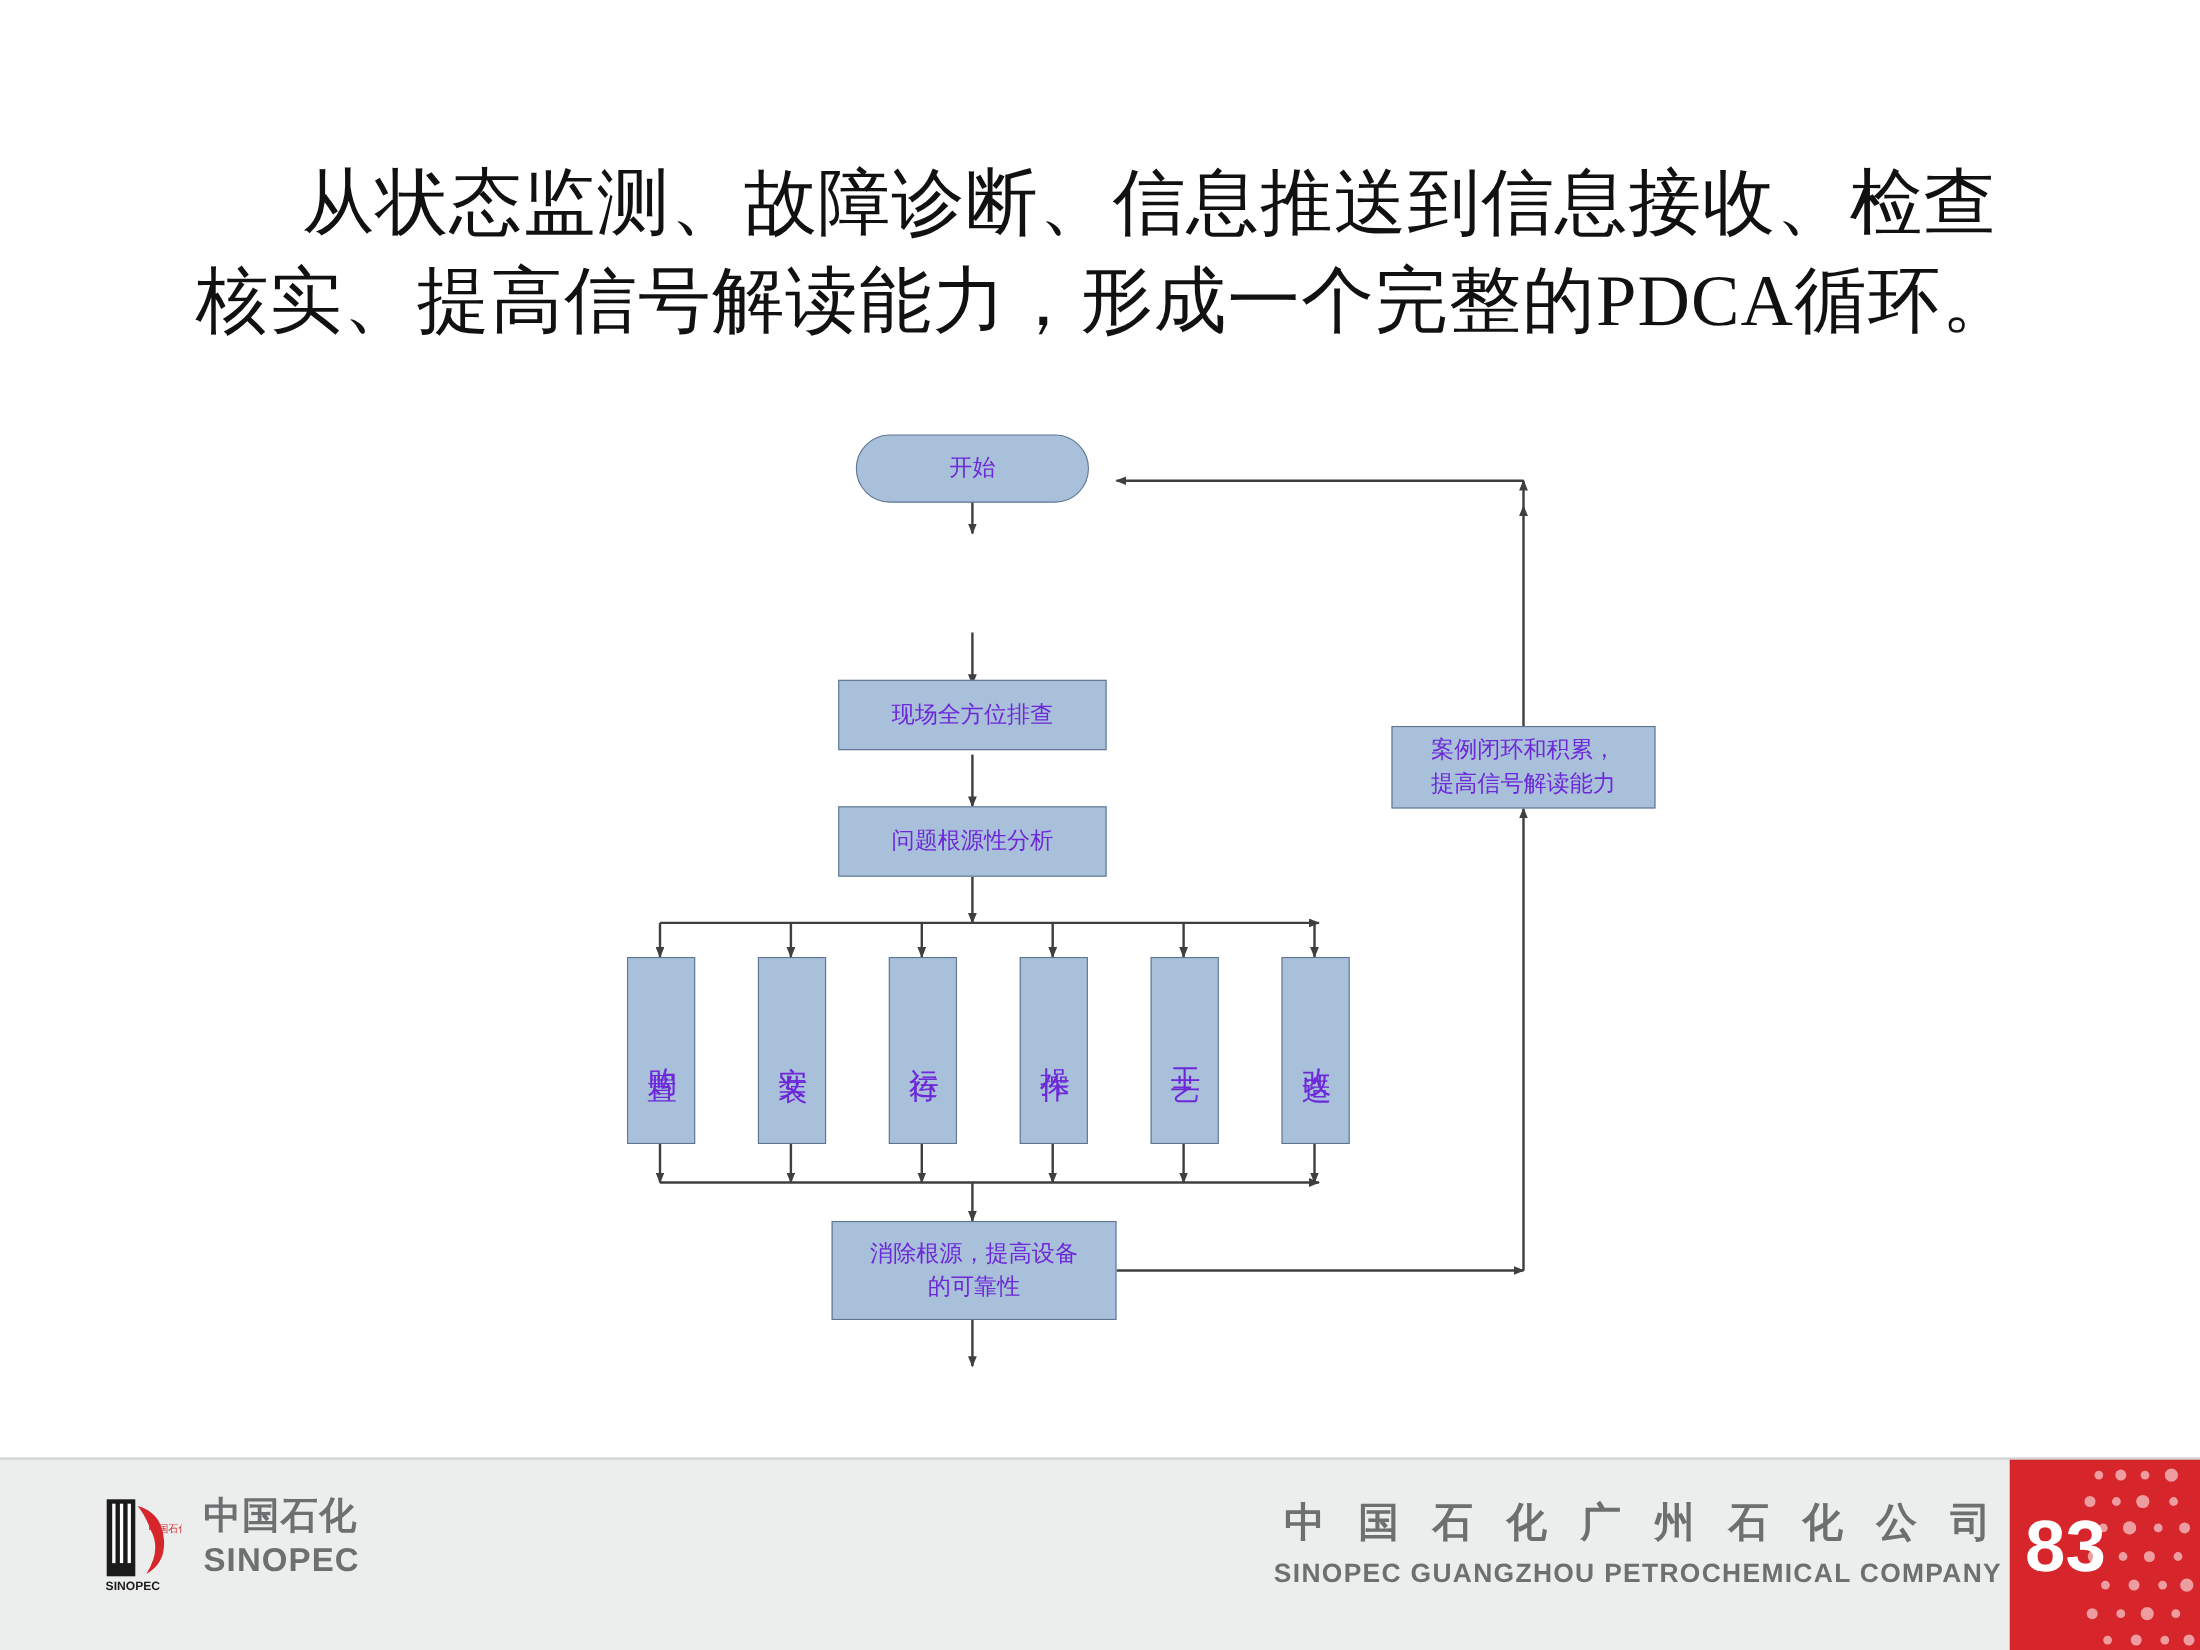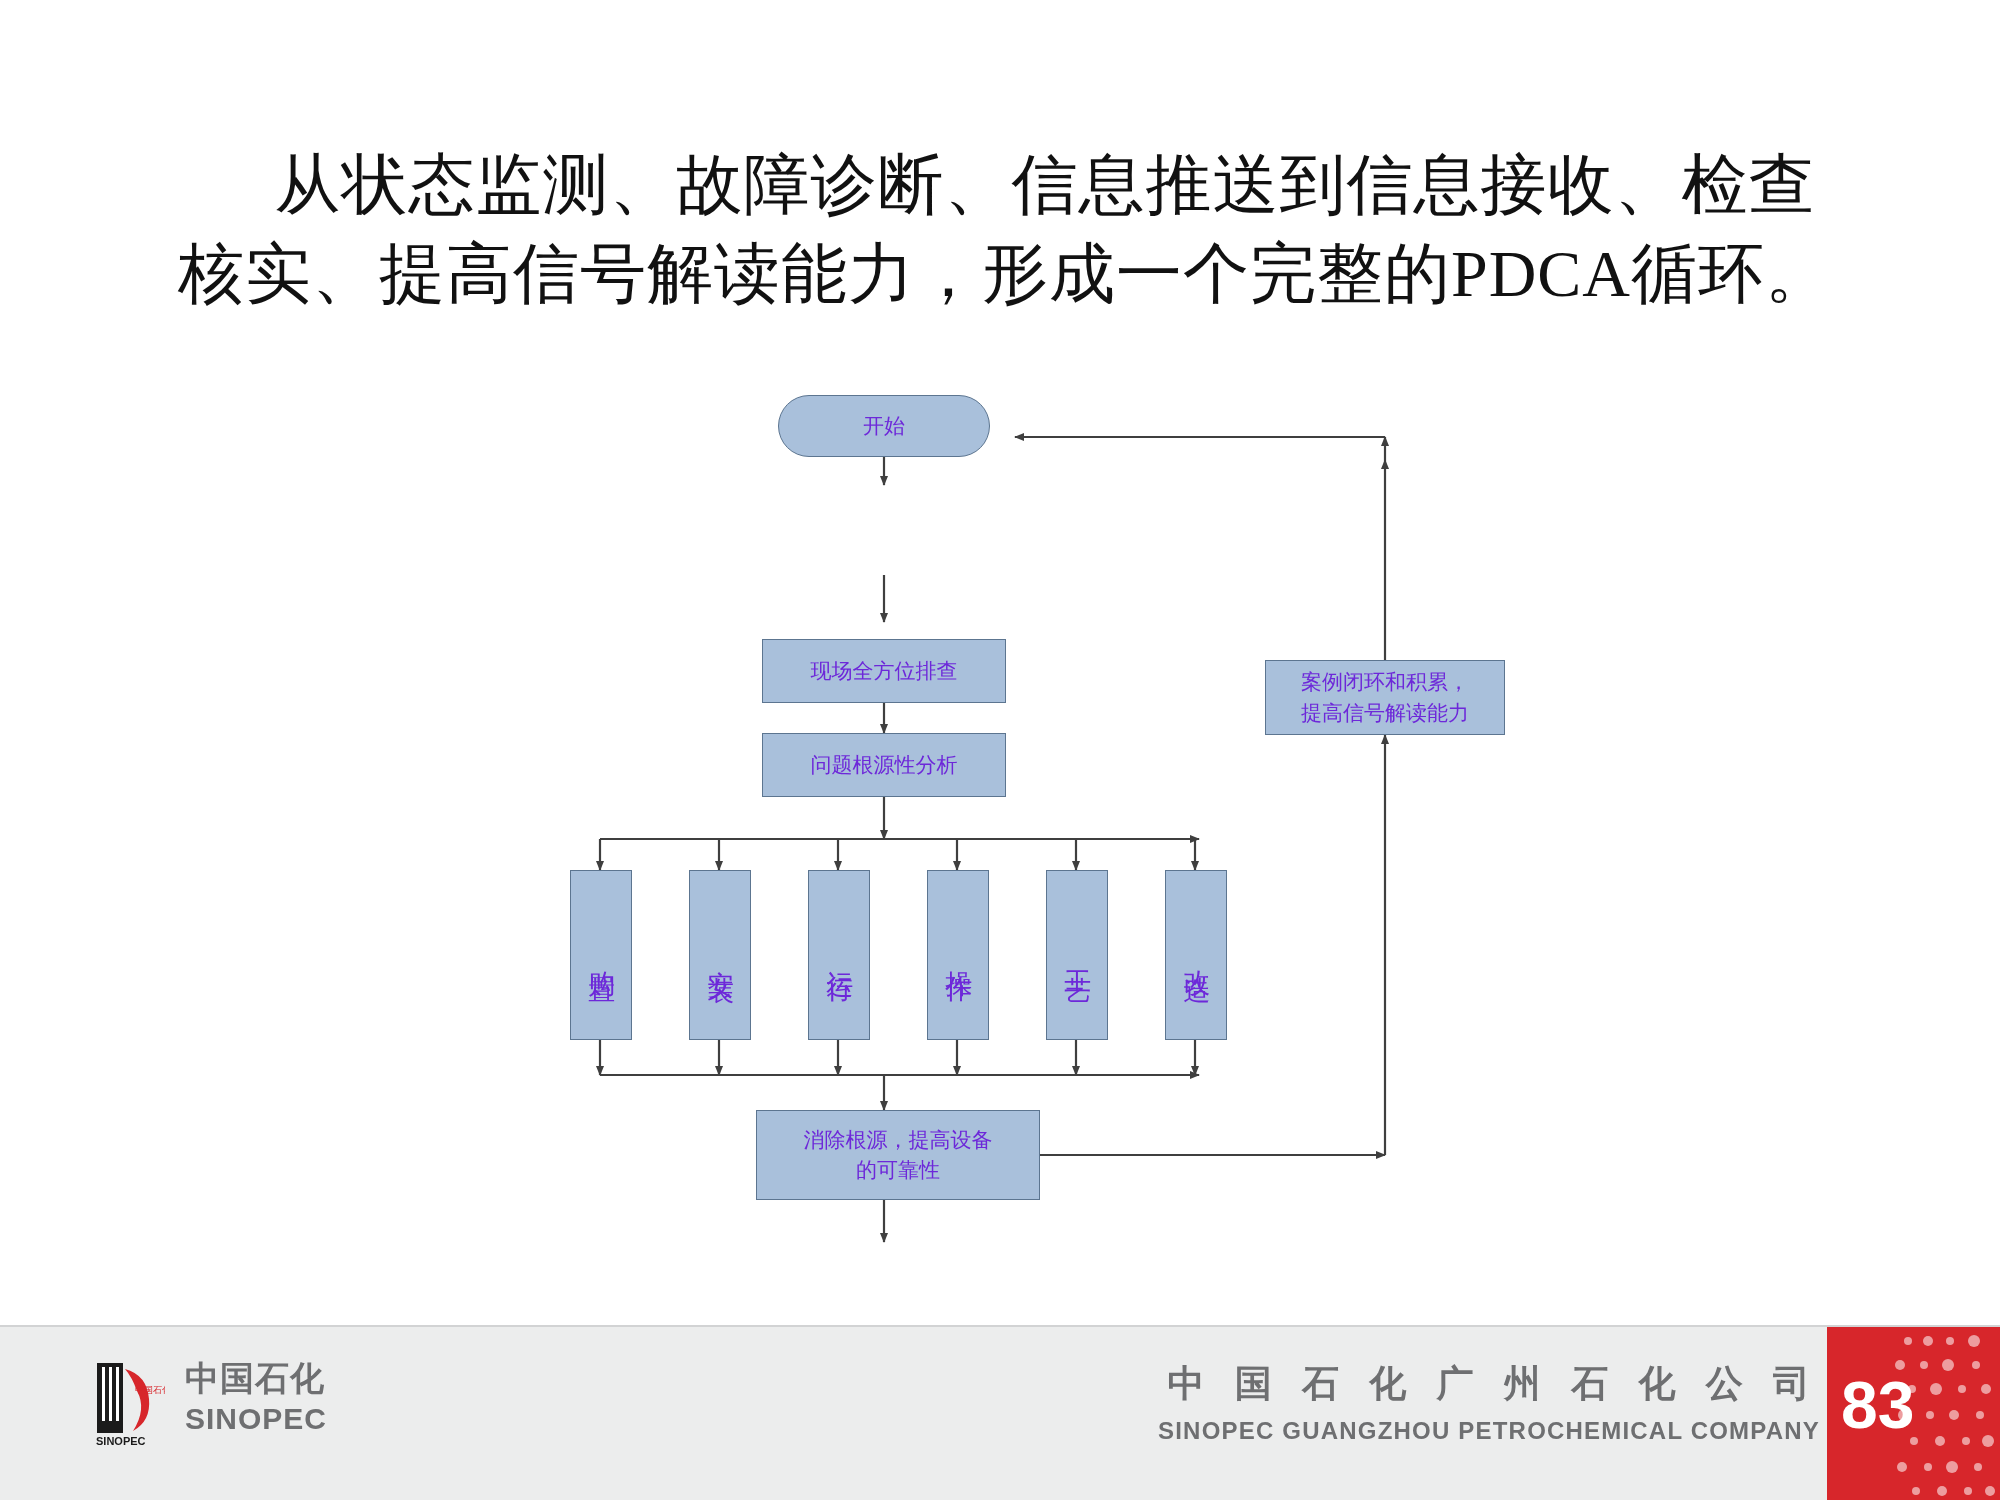--- a/index.html
+++ b/index.html
@@ -206,21 +206,21 @@
       <path d="M1385,90 L1385,67" marker-end=""></path>
       <path d="M1385,67 L1015,67"></path>
     </g>
   </svg>
 
   <div class="node rounded" style="left:778px; top:25px; width:212px; height:62px;">
     <span>开始</span>
   </div>
 
 
-  <div class="node" style="left:762px; top:269px; width:244px; height:64px;">
+  <div class="node" style="left:762px; top:248px; width:244px; height:64px;">
     <span>现场全方位排查</span>
   </div>
 
   <div class="node" style="left:762px; top:363px; width:244px; height:64px;">
     <span>问题根源性分析</span>
   </div>
 
   <div class="node vert" style="left:570px; top:500px; width:62px; height:170px;">
     <span>购置</span>
   </div>
@@ -233,21 +233,21 @@
   <div class="node vert" style="left:927px; top:500px; width:62px; height:170px;">
     <span>操作</span>
   </div>
   <div class="node vert" style="left:1046px; top:500px; width:62px; height:170px;">
     <span>工艺</span>
   </div>
   <div class="node vert" style="left:1165px; top:500px; width:62px; height:170px;">
     <span>改造</span>
   </div>
 
-  <div class="node" style="left:756px; top:740px; width:284px; height:90px;">
+  <div class="node" style="left:756px; top:740px; width:259px; height:90px;">
     <span style="white-space:pre-line;">消除根源，提高设备
 的可靠性</span>
   </div>
 
 
   <div class="node" style="left:1265px; top:290px; width:240px; height:75px;">
     <span style="white-space:pre-line;">案例闭环和积累，
 提高信号解读能力</span>
   </div>
 

